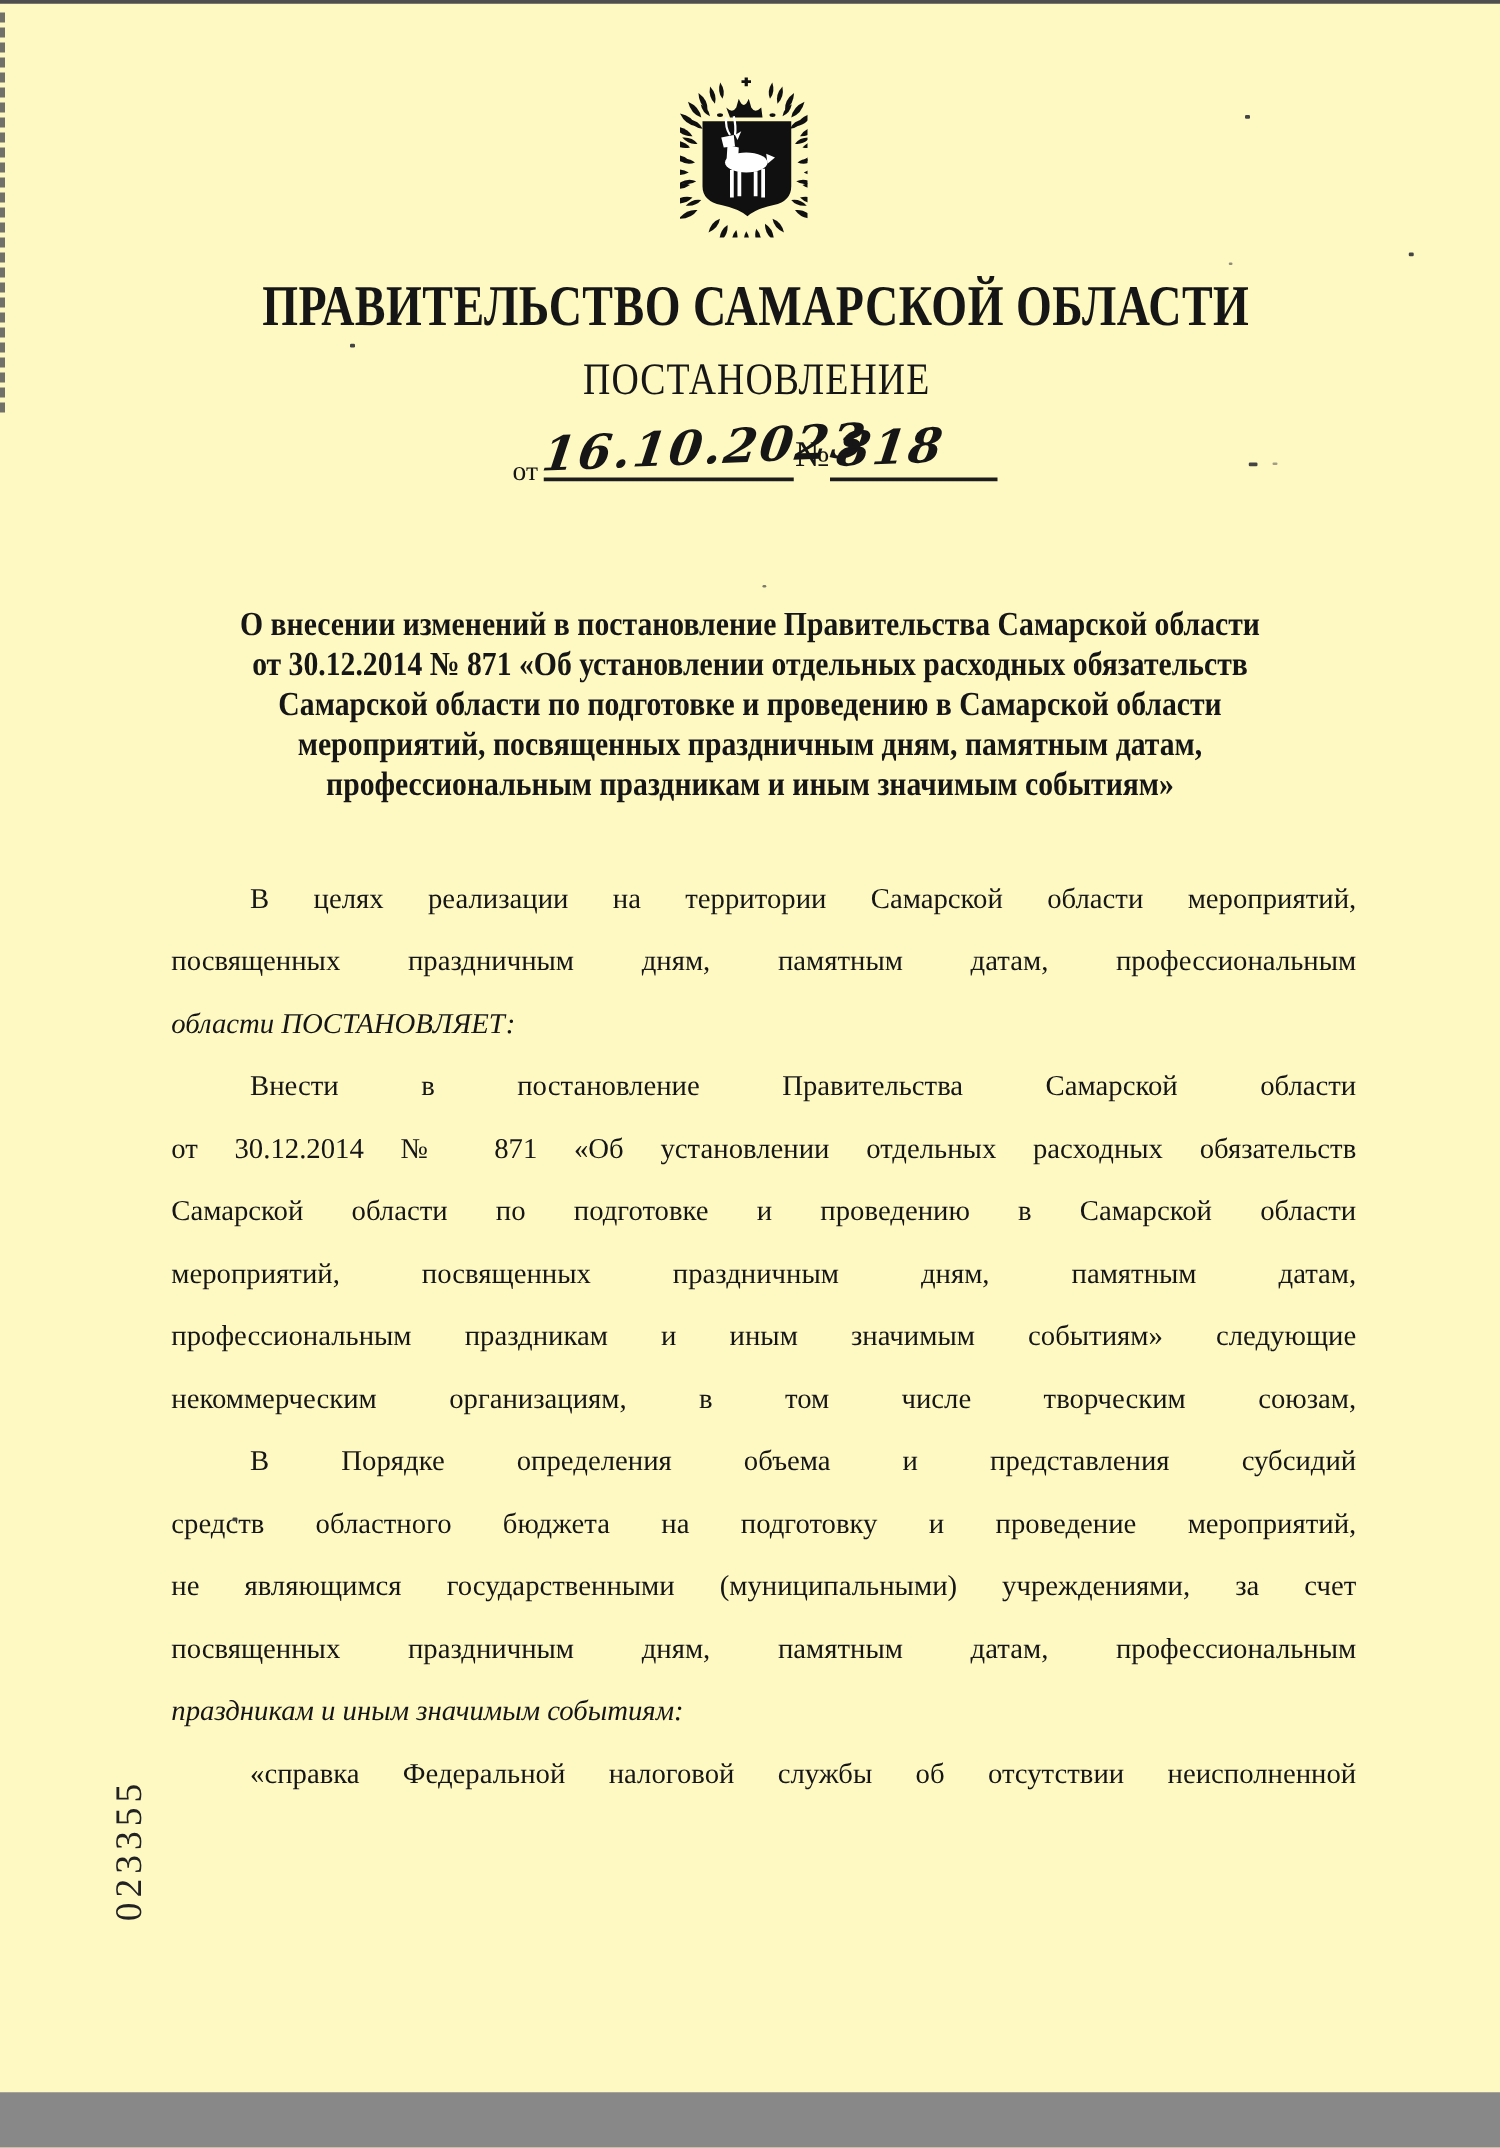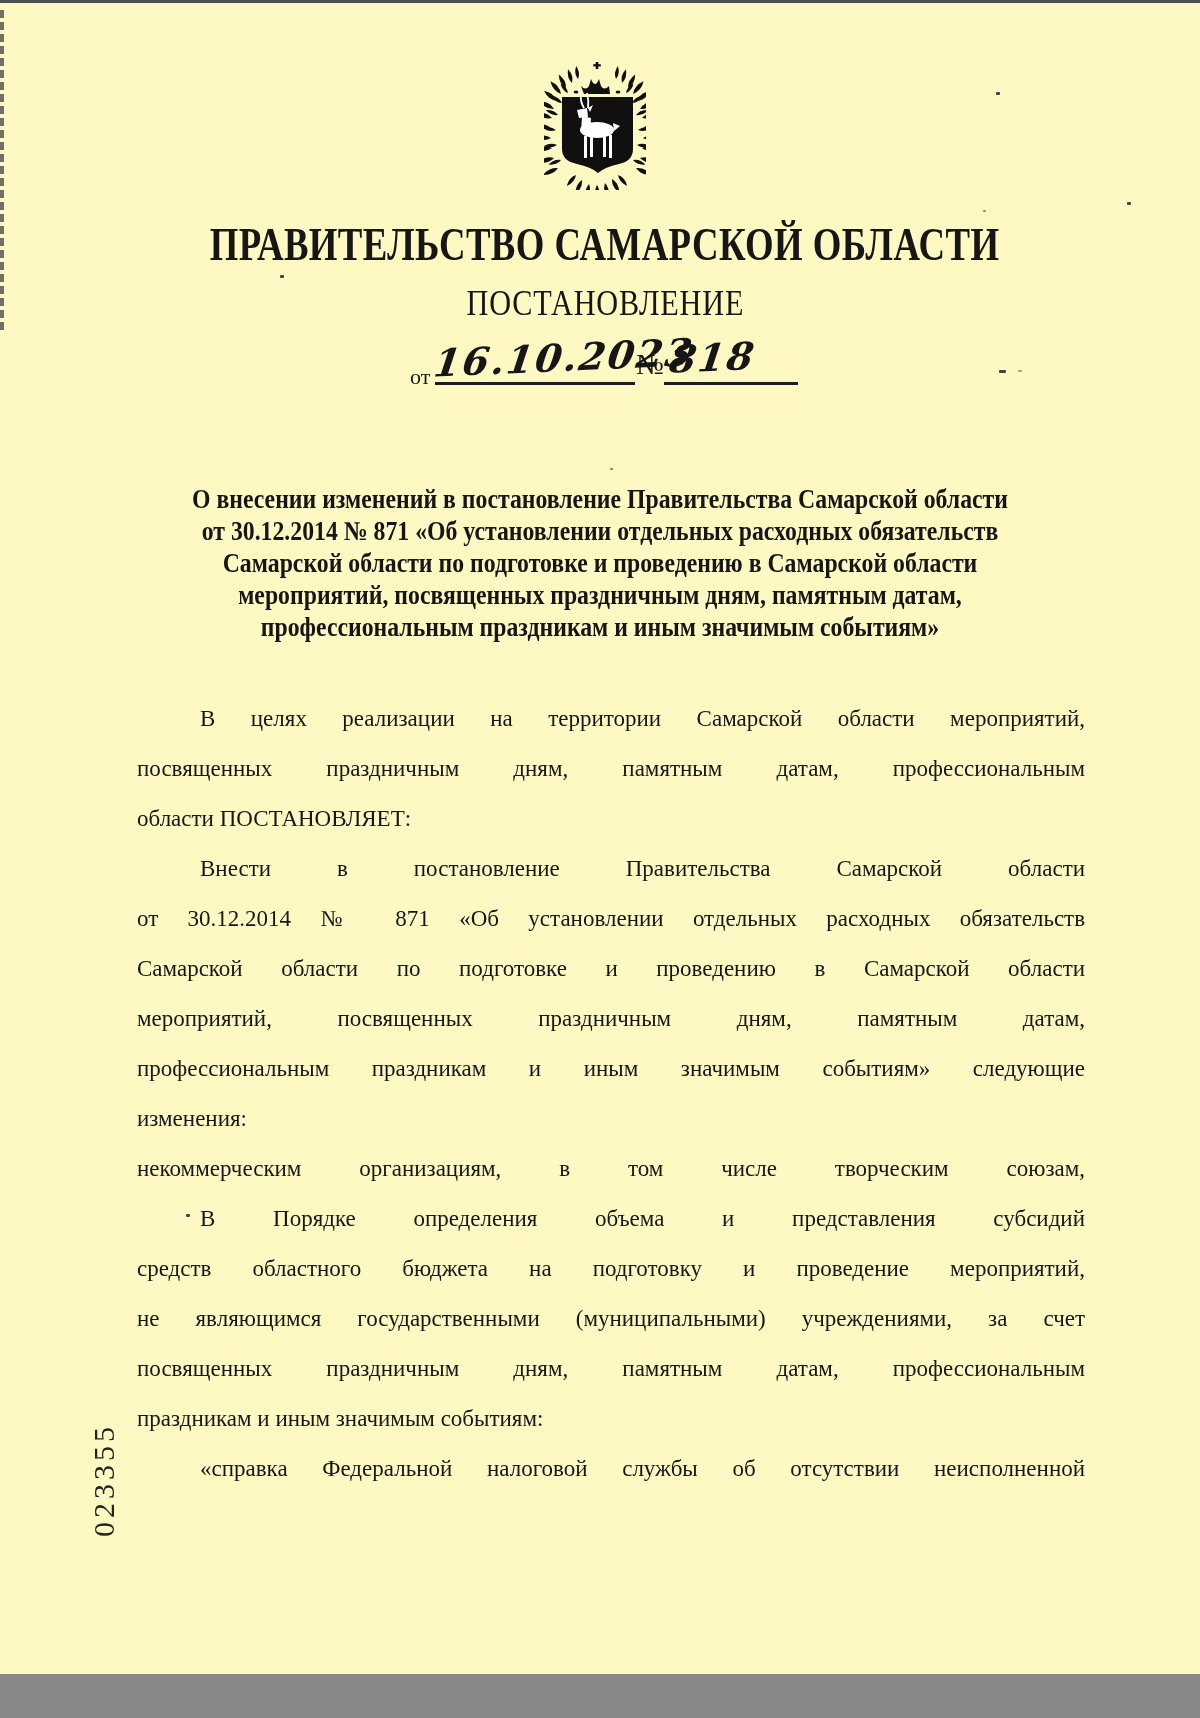--- a/index.html
+++ b/index.html
@@ -26,21 +26,21 @@
   .hw{display:inline-block;font-family:"DejaVu Serif",serif;font-style:italic;font-weight:bold;
       font-size:38px;line-height:44px;letter-spacing:2px;transform:skewX(-10deg) rotate(-2.5deg);}
   .u-num .hw{margin-right:36px;}
   
   .subject{position:absolute;left:50px;top:483px;width:1100px;text-align:center;
            font-weight:bold;font-size:27px;transform:scaleX(.88);}
   .subject-line{line-height:32px;white-space:nowrap;}
   
   .body{position:absolute;left:137px;top:694px;width:948px;font-size:23px;}
   .body-line{line-height:50px;text-align:justify;text-align-last:justify;height:50px;overflow:visible;}
-  .body-line.lastline{text-align-last:left;}
+  .body-line.lastline{text-align-last:left;font-style:italic;}
   .body-line.indent{text-indent:63px;}
   
   .serial{position:absolute;left:104px;top:1480px;transform:translate(-50%,-50%) rotate(-90deg);
           font-size:30px;letter-spacing:4px;color:#222;white-space:nowrap;}
 </style>
 </head>
 <body>
 
 <div class="page">
 
@@ -151,21 +151,20 @@
 
   <div class="body">
       <div class="body-line indent">В целях реализации на территории Самарской области мероприятий,</div>
       <div class="body-line">посвященных праздничным дням, памятным датам, профессиональным</div>
       <div class="body-line lastline">области ПОСТАНОВЛЯЕТ:</div>
       <div class="body-line indent">Внести в постановление Правительства Самарской области</div>
       <div class="body-line">от 30.12.2014 № 871 «Об установлении отдельных расходных обязательств</div>
       <div class="body-line">Самарской области по подготовке и проведению в Самарской области</div>
       <div class="body-line">мероприятий, посвященных праздничным дням, памятным датам,</div>
       <div class="body-line">профессиональным праздникам и иным значимым событиям» следующие</div>
-      <div class="body-line lastline">изменения:</div>
       <div class="body-line">некоммерческим организациям, в том числе творческим союзам,</div>
       <div class="body-line indent">В Порядке определения объема и представления субсидий</div>
       <div class="body-line">средств областного бюджета на подготовку и проведение мероприятий,</div>
       <div class="body-line">не являющимся государственными (муниципальными) учреждениями, за счет</div>
       <div class="body-line">посвященных праздничным дням, памятным датам, профессиональным</div>
       <div class="body-line lastline">праздникам и иным значимым событиям:</div>
       <div class="body-line indent">«справка Федеральной налоговой службы об отсутствии неисполненной</div>
     </div>
 
   <div class="serial">023355</div>

